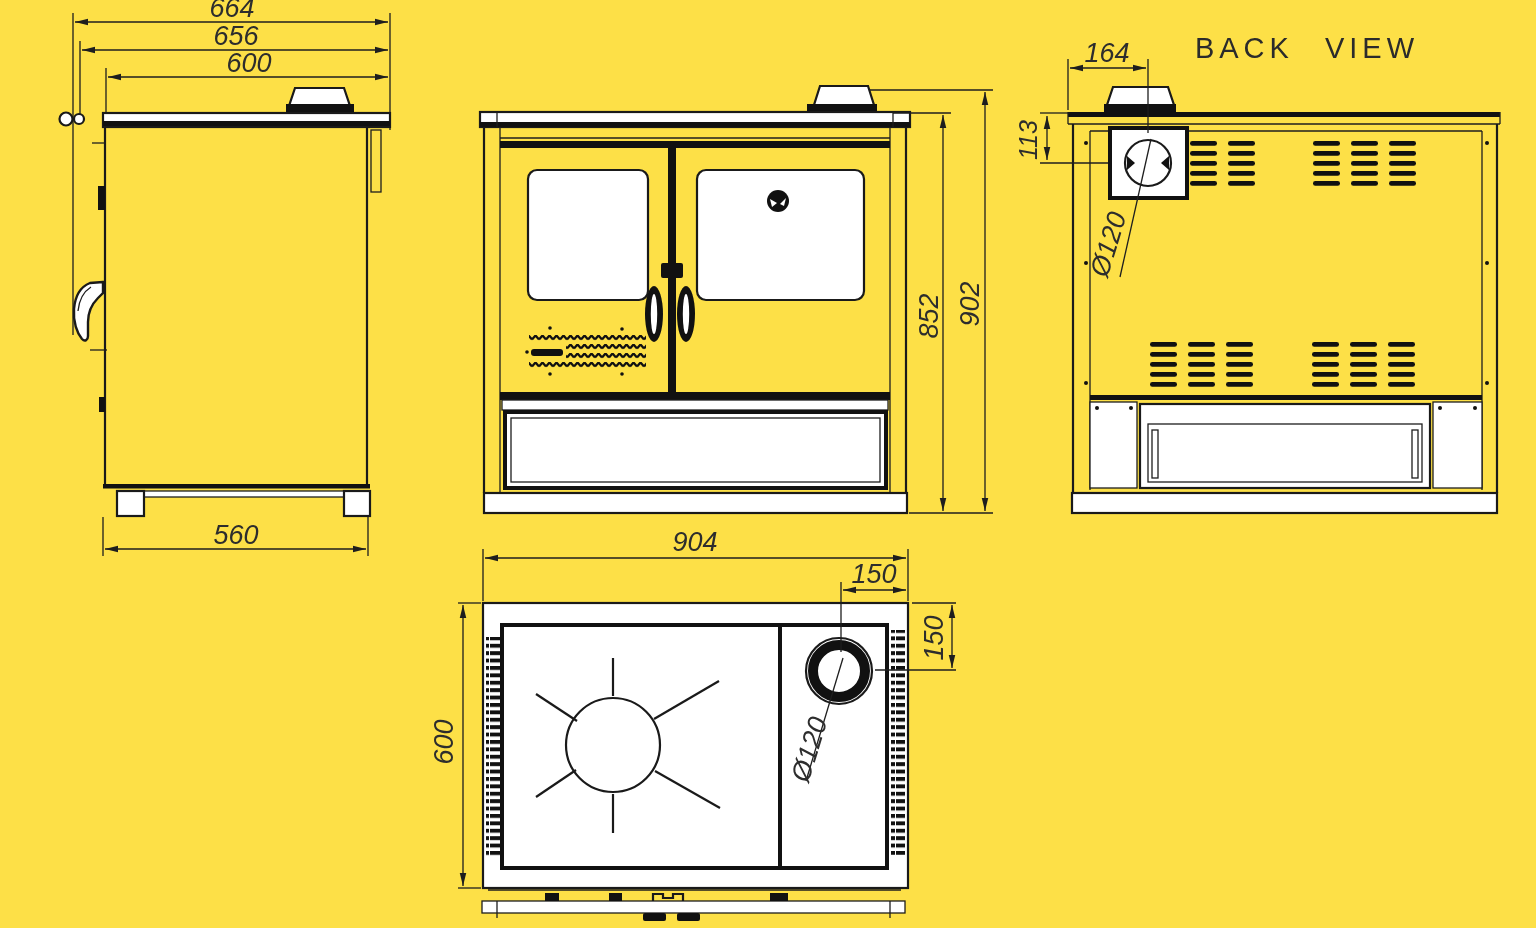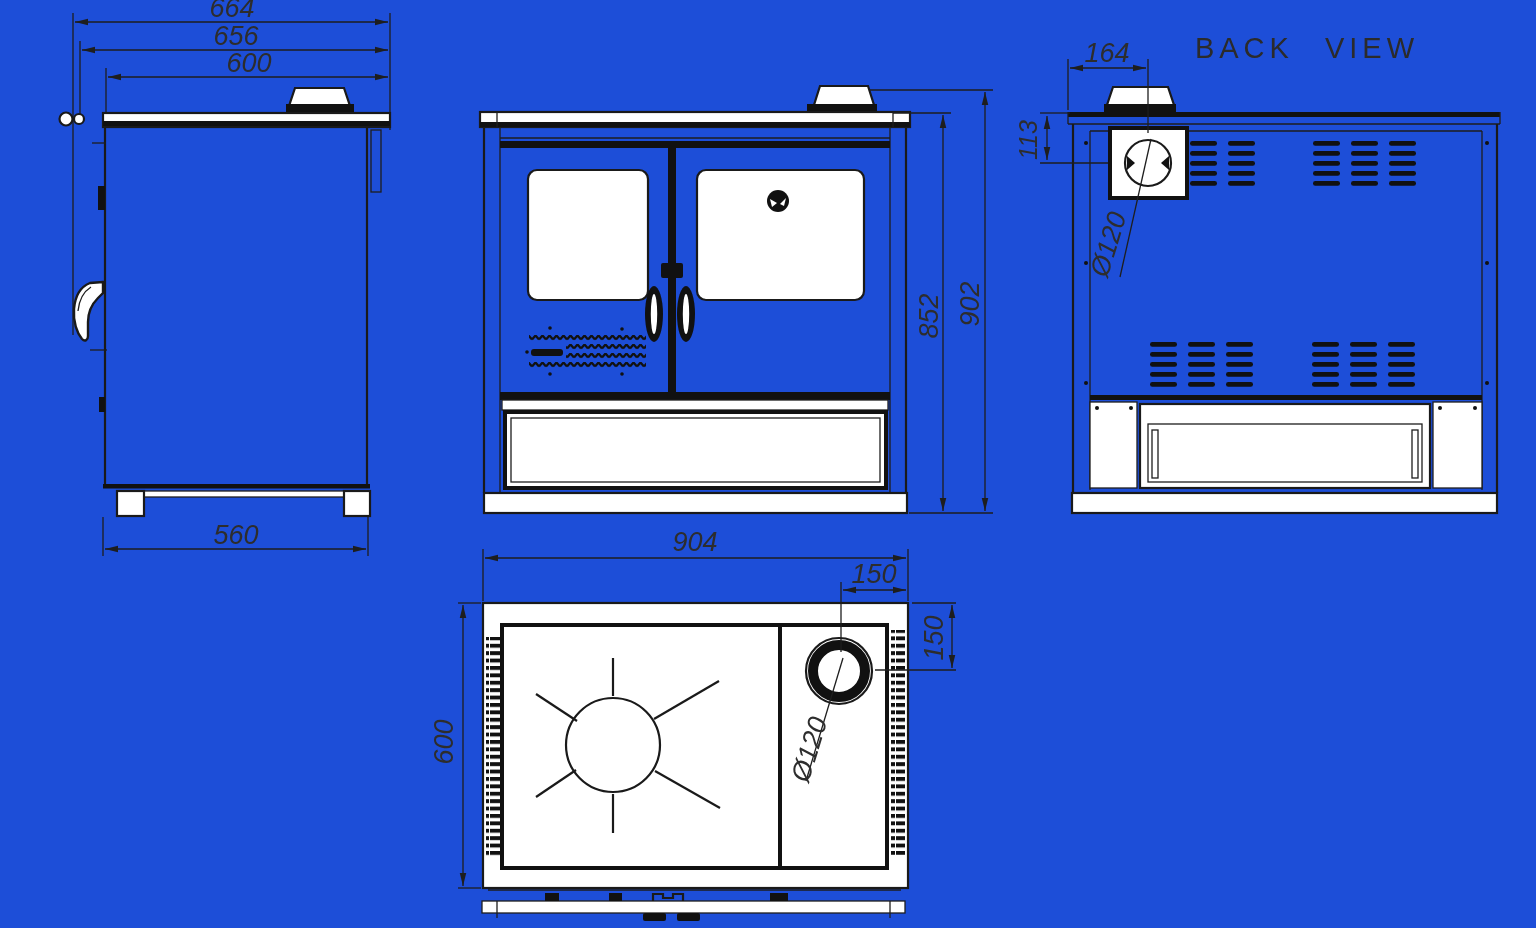--- a/index.html
+++ b/index.html
@@ -1,16 +1,16 @@
 <!DOCTYPE html>
 <html><head>
 <meta charset="utf-8">
 <style>
   html,body{margin:0;padding:0;background:#ffffff;}
-  .sheet{position:relative;width:1536px;height:928px;background:#1d4ed8;overflow:hidden;
+  .sheet{position:relative;width:1536px;height:928px;background:#fde047;overflow:hidden;
          font-family:"Liberation Sans",sans-serif;}
   svg{position:absolute;left:0;top:0;}
   .dim{font:italic 27px "Liberation Sans",sans-serif;fill:#2d2d2d;}
   .dimsm{font:italic 25px "Liberation Sans",sans-serif;fill:#2d2d2d;}
   .title{font:29px "Liberation Sans",sans-serif;letter-spacing:5px;word-spacing:18px;fill:#2b2b2b;}
   .ln{stroke:#1e1e1e;stroke-width:1.3;fill:none;}
   .ln2{stroke:#1a1a1a;stroke-width:2.2;fill:none;}
   .ln3{stroke:#111;stroke-width:4;fill:none;}
   .wht{fill:#ffffff;}
   .blk{fill:#111;stroke:none;}

